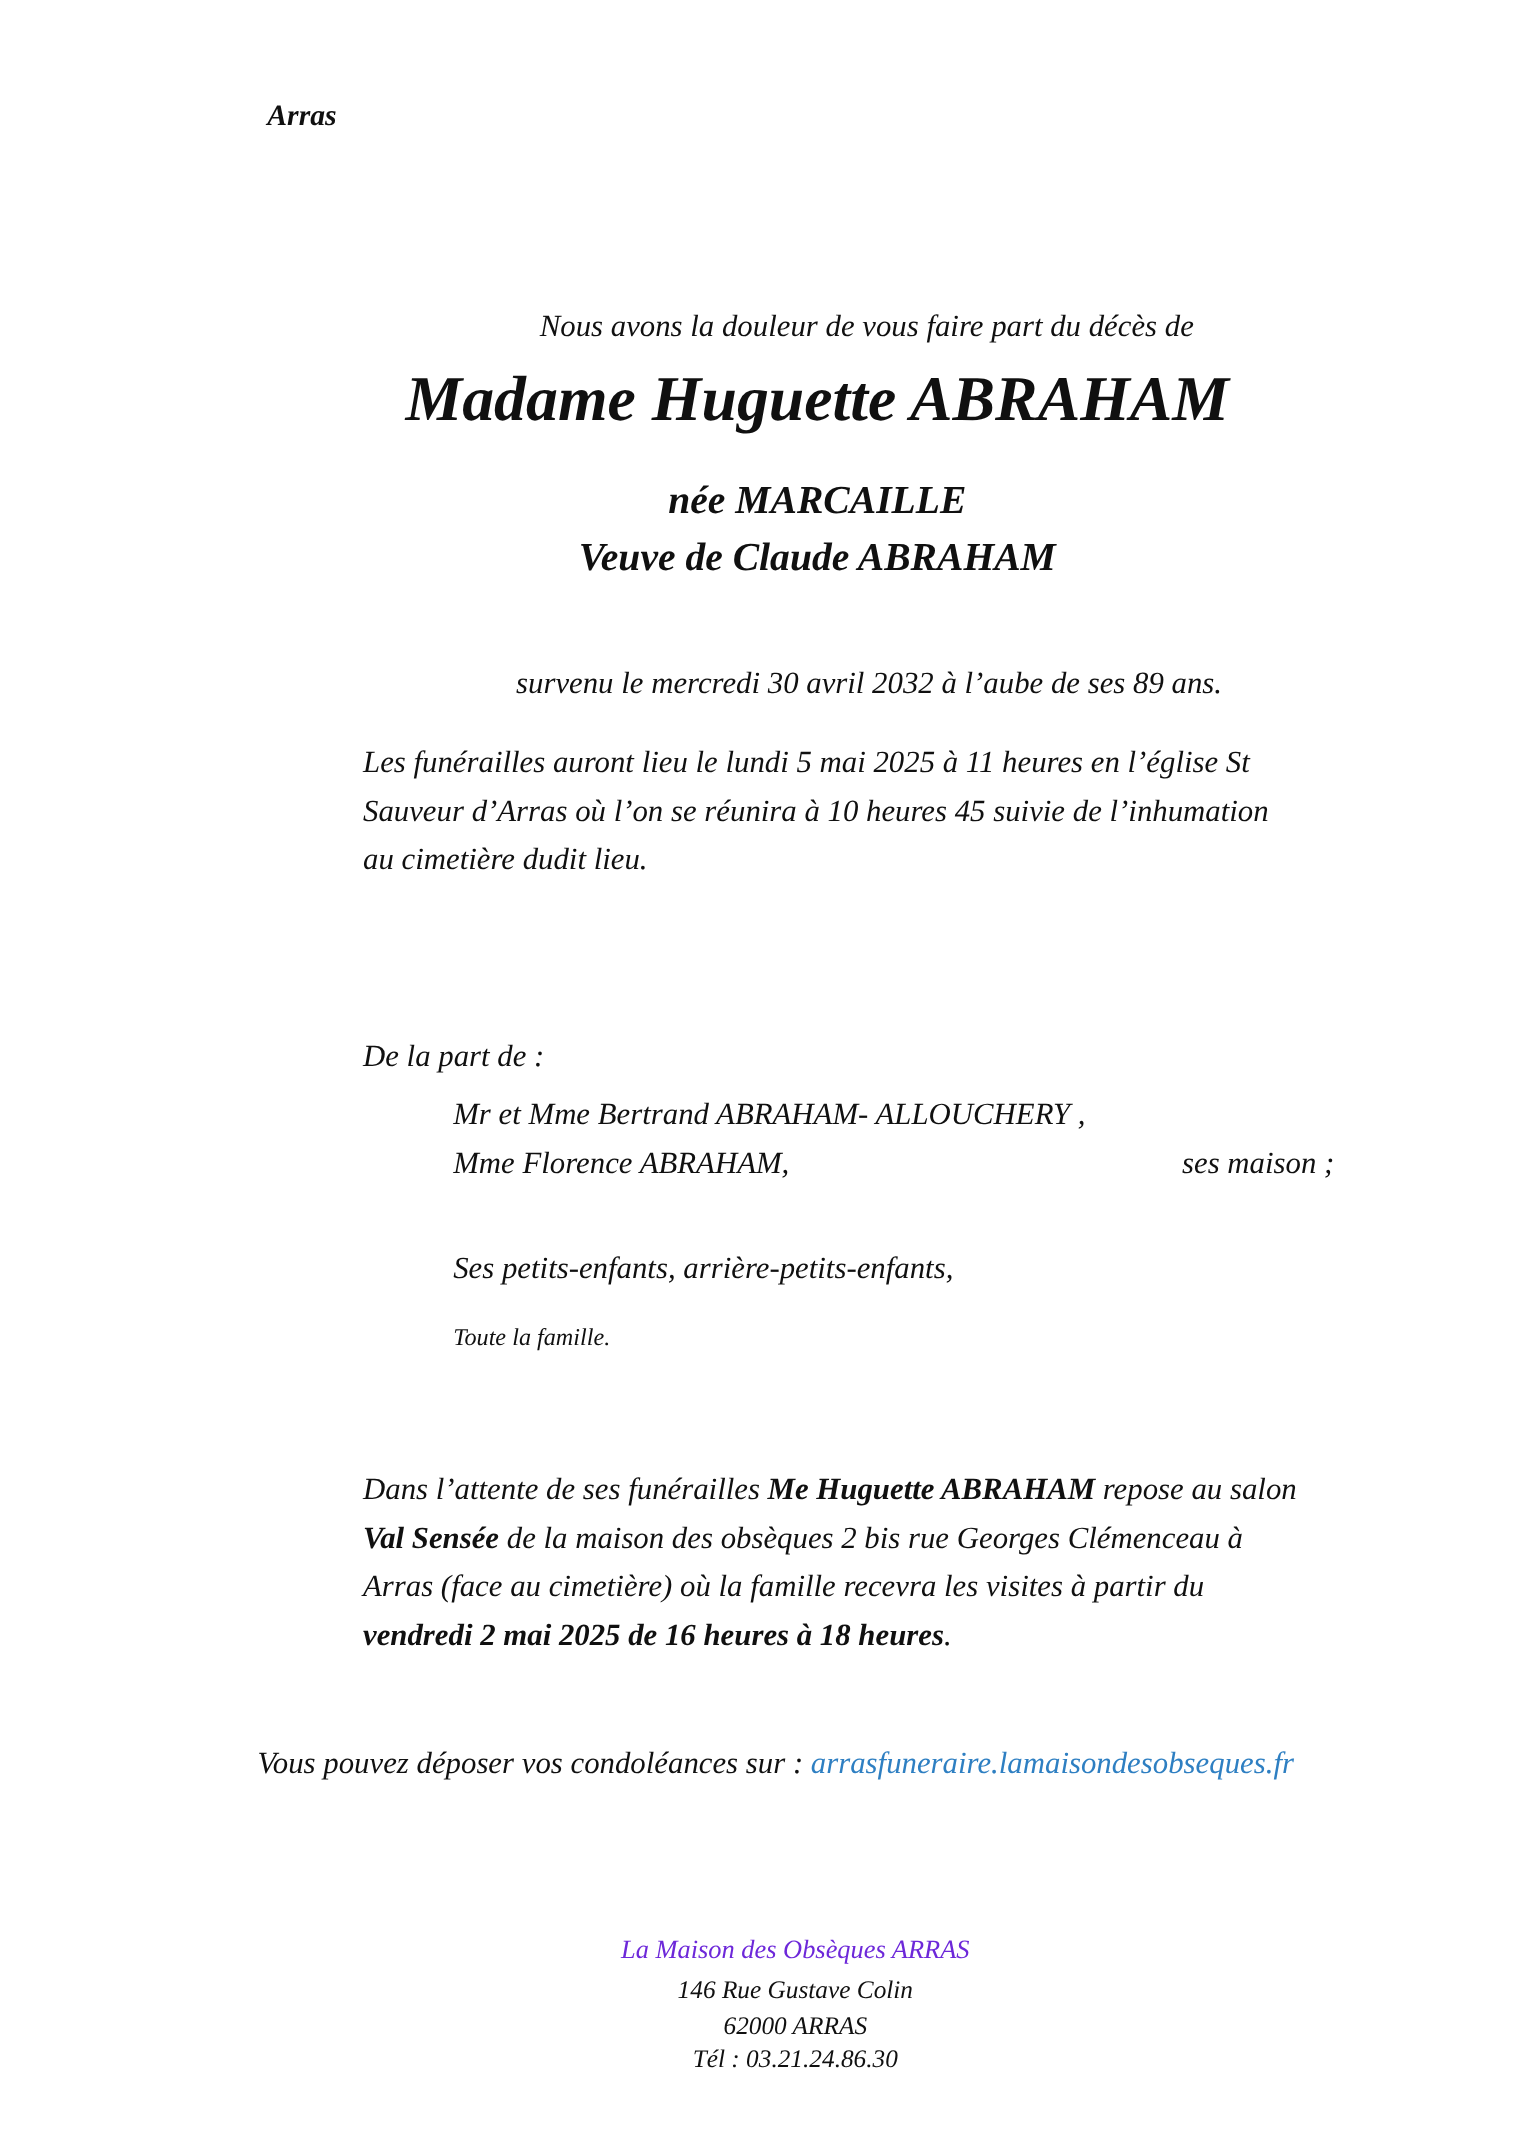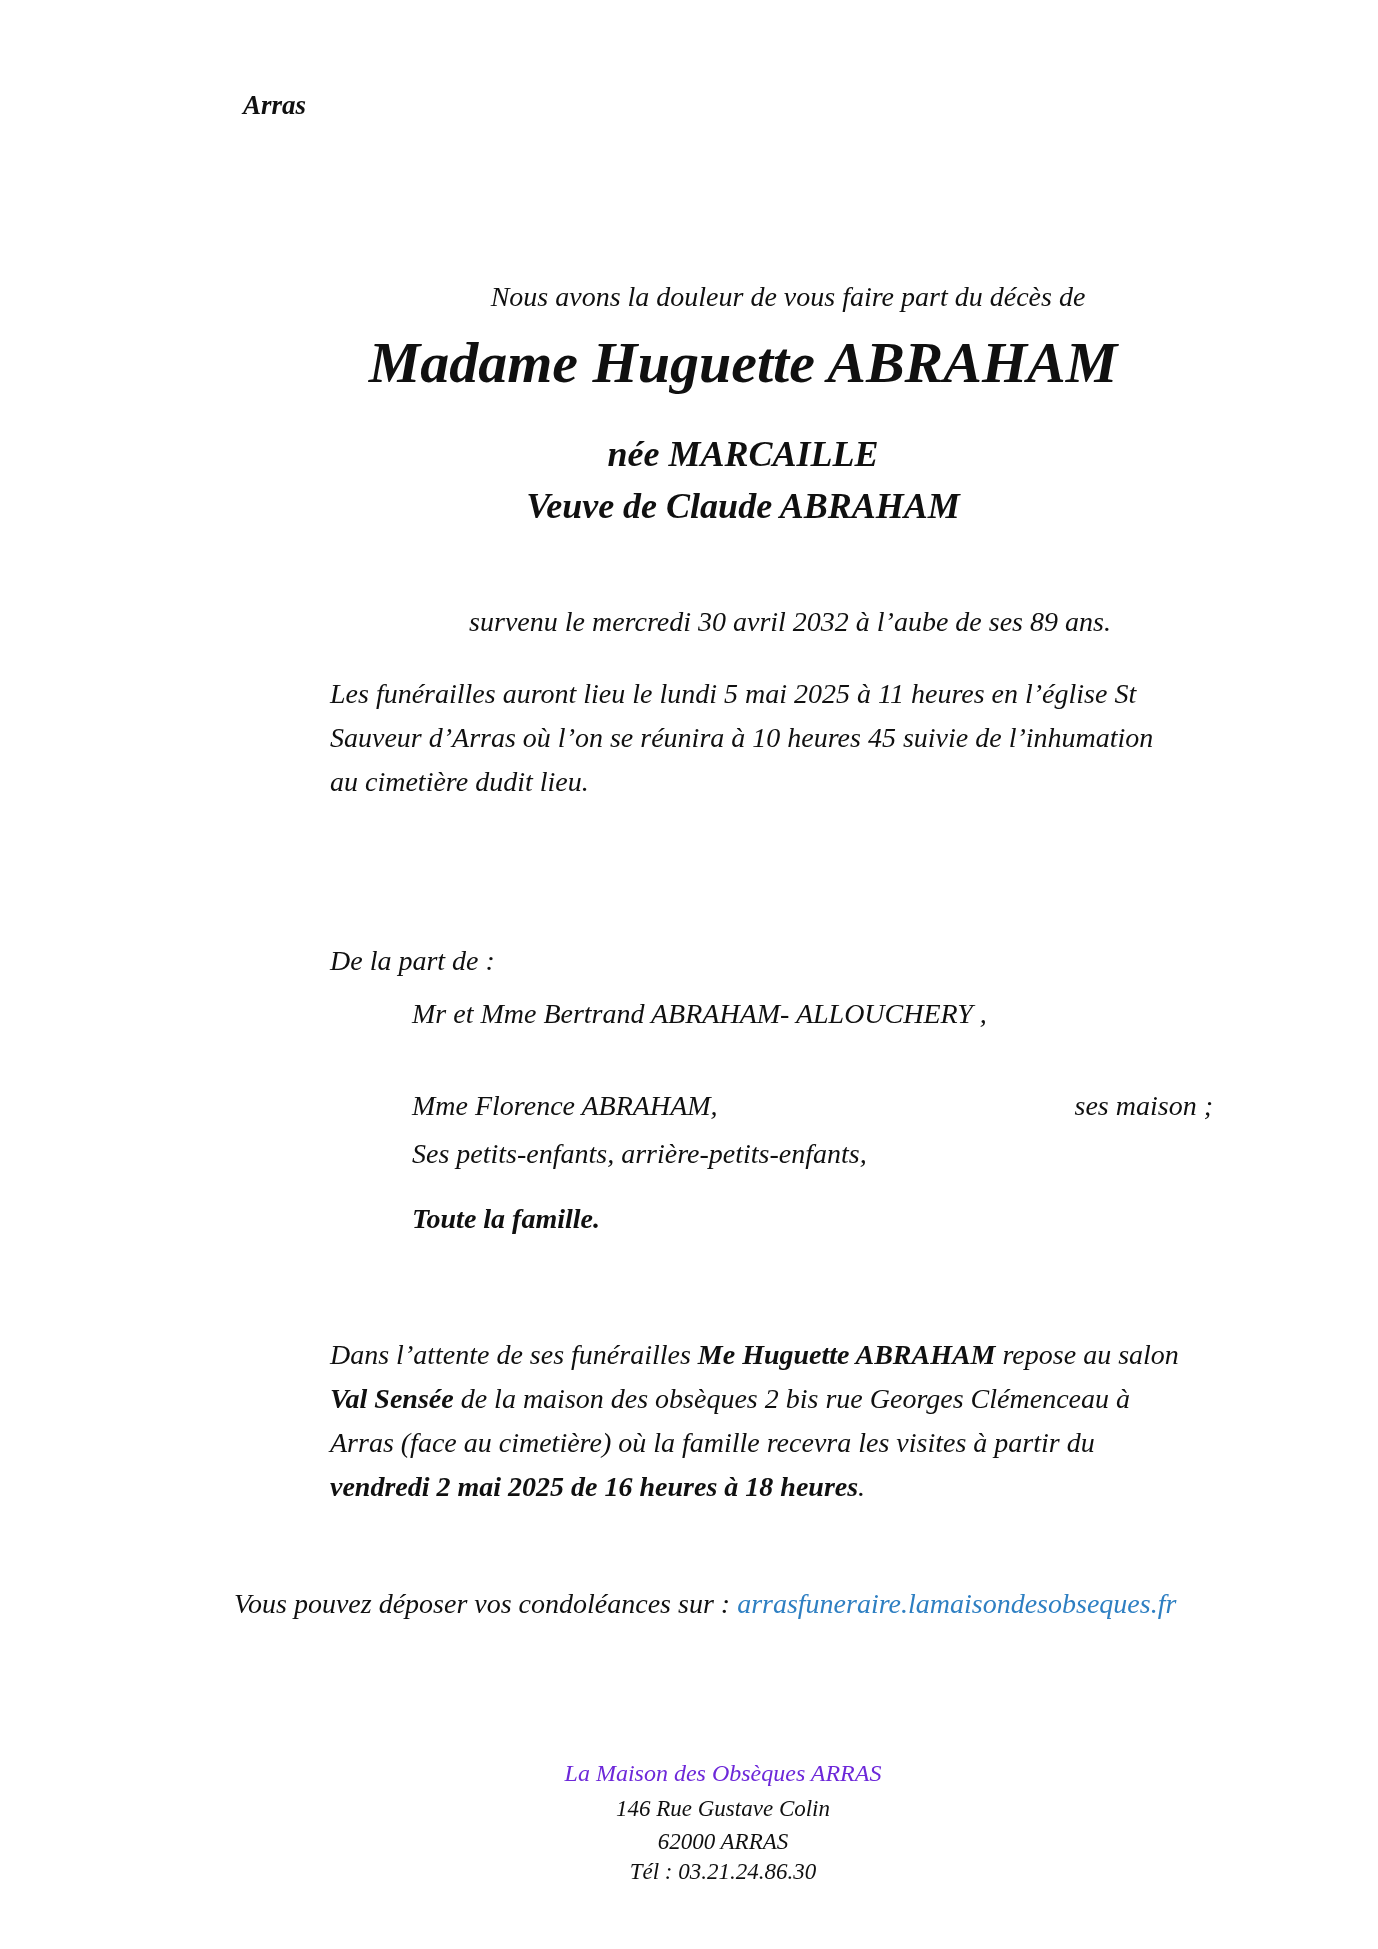--- a/index.html
+++ b/index.html
@@ -20,23 +20,23 @@
 
   .city        { left: 243px; top: 90px;  font-size: 27px; font-weight: bold; }
   .intro       { left: 198px; top: 281px; width: 1180px; font-size: 28px; }
   .title       { left: 143px; top: 334px; width: 1200px; font-size: 58px; font-weight: bold; line-height: 1; }
   .maiden      { left: 143px; top: 436px; width: 1200px; font-size: 36px; font-weight: bold; line-height: 1; }
   .widow       { left: 143px; top: 488px; width: 1200px; font-size: 36px; font-weight: bold; line-height: 1; }
   .death       { left: 202px; top: 606px; width: 1176px; font-size: 28px; }
   .para1       { left: 330px; top: 672px; width: 920px; font-size: 28px; line-height: 44px; }
   .fromline    { left: 330px; top: 945px; font-size: 28px; }
   .fam1        { left: 412px; top: 998px;  font-size: 28px; }
-  .fam2        { left: 412px; top: 1042px; width: 801px; font-size: 28px; display: flex; justify-content: space-between; margin-top: 48px; }
+  .fam2        { left: 412px; top: 1042px; width: 801px; font-size: 28px; display: flex; justify-content: space-between; }
   .fam3        { left: 412px; top: 1138px; font-size: 28px; }
-  .fam4        { left: 412px; top: 1203px; font-size: 28px; font-weight: bold; }
+  .fam4        { left: 412px; top: 1203px; font-size: 22px; }
   .visitation  { left: 330px; top: 1333px; width: 930px; font-size: 28px; line-height: 44px; }
   .condolences { left: 234px; top: 1588px; font-size: 28px; }
   .condolences a { text-decoration: none; font-style: italic; }
   .f-name  { left: 68px; top: 1760px; width: 1310px; font-size: 24px; }
   .f-addr1 { left: 68px; top: 1796px; width: 1310px; font-size: 23px; }
   .f-addr2 { left: 68px; top: 1829px; width: 1310px; font-size: 23px; }
   .f-phone { left: 68px; top: 1859px; width: 1310px; font-size: 23px; }
 </style>
 </head>
 <body>

